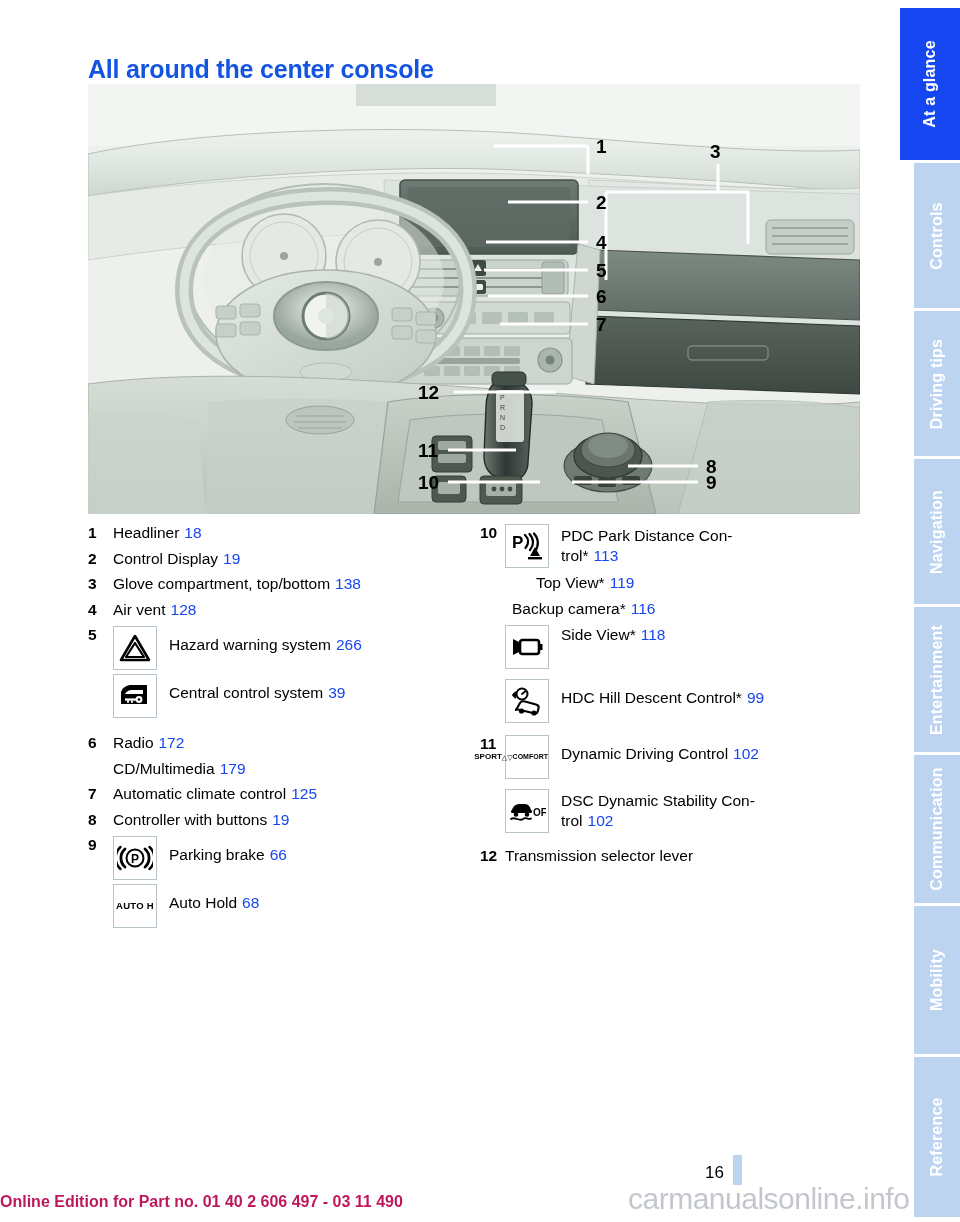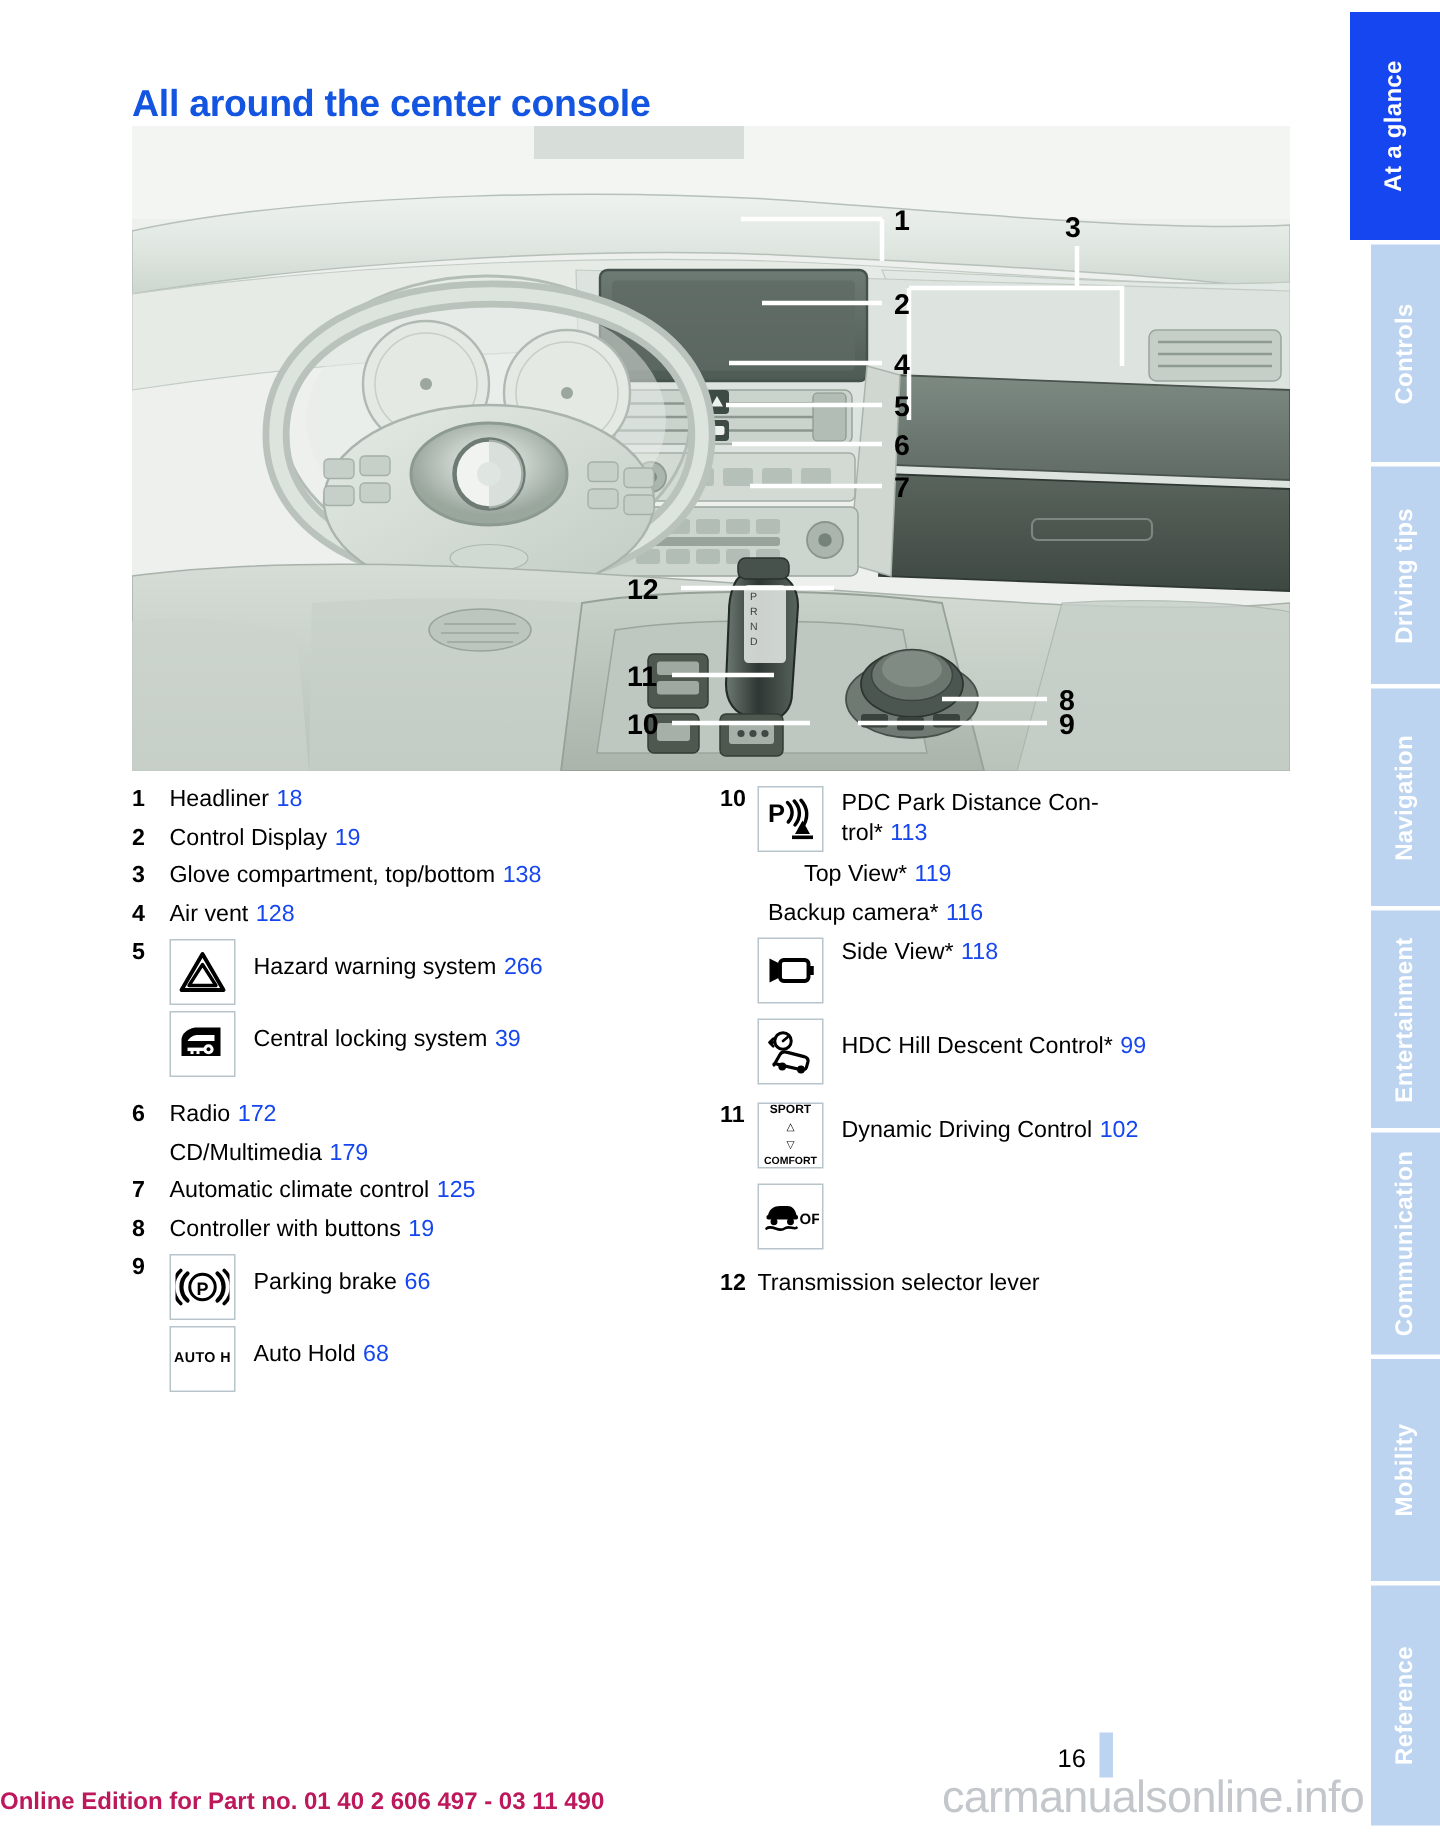--- a/index.html
+++ b/index.html
@@ -455,21 +455,21 @@
           <svg width="34" height="30" viewBox="0 0 34 30">
             <path d="M3 23 L3 12 C 3 9, 6 5, 12 4 L29 4 L29 23 Z" fill="#000"></path>
             <path d="M7 13 L25 13 L25 9 L13 9 C 10 9.5, 8 11, 7 13 Z" fill="#fff"></path>
             <circle cx="21" cy="18.5" r="3.4" fill="#fff"></circle>
             <circle cx="21" cy="18.5" r="1.3" fill="#000"></circle>
             <rect x="7" y="17.4" width="12" height="2.3" fill="#fff"></rect>
             <rect x="9" y="19.7" width="2" height="2" fill="#fff"></rect>
             <rect x="13" y="19.7" width="2" height="2" fill="#fff"></rect>
           </svg>
         </div>
-        <div class="legend-text"><span>Central locking system</span><span class="pg">39</span></div>
+        <div class="legend-text"><span>Central control system</span><span class="pg">39</span></div>
       </div>
 
       <div class="legend-row" style="margin-top:16px">
         <div class="legend-num">6</div>
         <div class="legend-text"><span>Radio</span><span class="pg">172</span></div>
       </div>
 
       <div class="legend-row">
         <div class="legend-num blank"></div>
         <div class="legend-text"><span>CD/Multimedia</span><span class="pg">179</span></div>
@@ -559,41 +559,42 @@
             <path d="M7 24 L11 17 C 12 15.4, 14 15, 16 15.6 L27 18.4 C 29 19, 30 20.4, 29.6 22 L28.6 25.6 C 28.2 27, 26.6 27.6, 25 27.2 L9 23.4 C 7.6 23, 6.6 23, 7 24 Z" fill="none" stroke="#000" stroke-width="2.1" stroke-linejoin="round"></path>
             <circle cx="12.5" cy="25" r="2.6" fill="#000"></circle>
             <circle cx="25" cy="27" r="2.6" fill="#000"></circle>
           </svg>
         </div>
         <div class="legend-text" style="padding-top:11px"><span>HDC Hill Descent Control*</span><span class="pg">99</span></div>
       </div>
 
       <div class="legend-row with-icon" style="margin-top:12px">
         <div class="legend-num">11</div>
-        <div class="iconbox" style="flex-direction:column;justify-content:space-between;line-height:1.05">
+        <div class="iconbox" style="flex-direction:row;justify-content:flex-end;line-height:1.05">
           <span style="font-size:8px;font-weight:bold;color:#000;font-family:'Liberation Sans',sans-serif;">SPORT</span>
           <span style="font-size:7px;color:#000;line-height:1">△</span>
           <span style="font-size:7px;color:#000;line-height:1">▽</span>
           <span style="font-size:7px;font-weight:bold;color:#000;font-family:'Liberation Sans',sans-serif;">COMFORT</span>
         </div>
         <div class="legend-text"><span>Dynamic Driving Control</span><span class="pg">102</span></div>
       </div>
 
       <div class="legend-row with-icon two-line" style="margin-top:10px">
         <div class="legend-num blank"></div>
         <div class="iconbox">
           <svg width="38" height="26" viewBox="0 0 38 26">
             <path d="M4 12 C 5 8, 8 6, 12 6 L17 6 C 20 6, 22 8, 23 12 Z" fill="#000"></path>
             <rect x="3" y="12" width="21" height="3" rx="1.2" fill="#000"></rect>
             <circle cx="8" cy="16.5" r="2.3" fill="#000"></circle>
             <circle cx="19" cy="16.5" r="2.3" fill="#000"></circle>
             <path d="M3 21 C 7 18, 11 24, 15 21 C 18 18.6, 21 22, 23 20.5" fill="none" stroke="#000" stroke-width="1.8" stroke-linecap="round"></path>
             <text x="25" y="18" font-family="Liberation Sans, sans-serif" font-size="10" font-weight="bold" fill="#000">OFF</text>
           </svg>
         </div>
+        <div class="legend-text"><span id="dsc-text">DSC Dynamic Stability Con-<br>trol</span><span class="pg">102</span></div>
       </div>
 
       <div class="legend-row" style="margin-top:14px">
         <div class="legend-num">12</div>
         <div class="legend-text"><span>Transmission selector lever</span></div>
       </div>
 
     </div>
 
     <div id="page-number">16</div>

